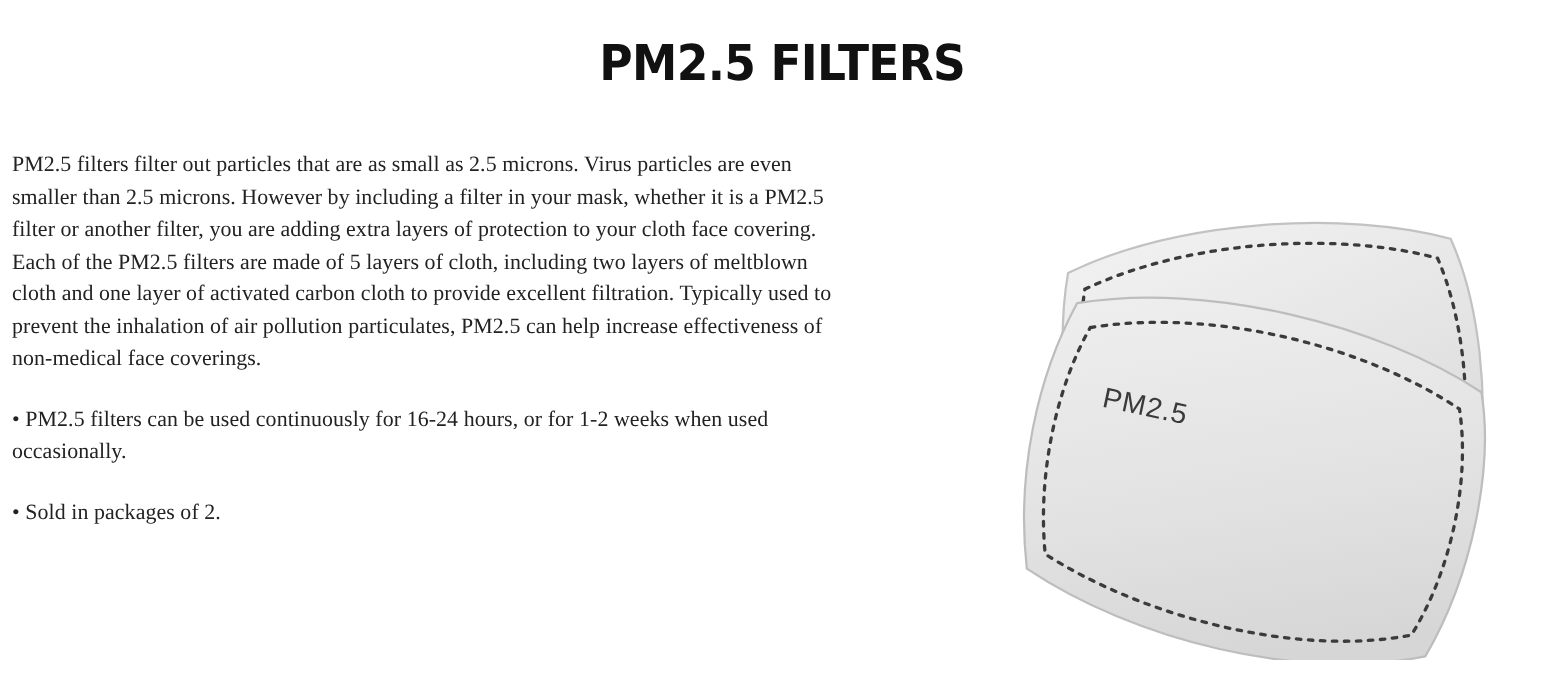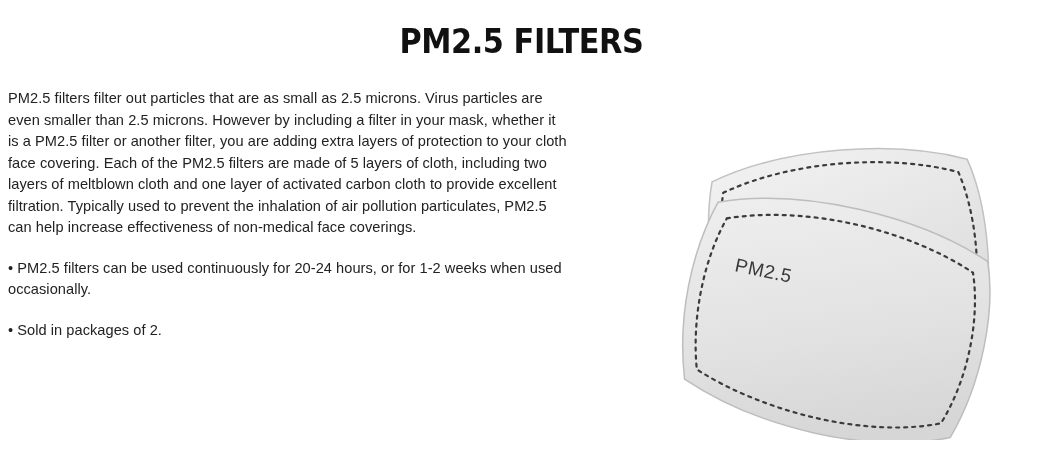--- a/index.html
+++ b/index.html
@@ -26,23 +26,24 @@
     font-weight: bold;
     font-size: 33px;
     letter-spacing: -0.5px;
     color: #111111;
     transform: scaleX(0.92);
     transform-origin: center top;
   }
 
   #text-column {
     position: absolute;
-    top: 88px;
+    top: 100px;
     left: 8px;
     width: 560px;
+    font-family: Liberation Serif, serif;
   }
 
   .para {
     font-size: 14.6px;
     line-height: 21.5px;
     color: #222222;
     margin: 0 0 19px 0;
     letter-spacing: 0.05px;
   }
   .para:last-child { margin-bottom: 13px; }
@@ -64,21 +65,21 @@
     letter-spacing: 0.5px;
   }
 </style>
 </head>
 <body>
 
 <div id="page-title">PM2.5 FILTERS</div>
 
 <div id="text-column">
   <p class="para">PM2.5 filters filter out particles that are as small as 2.5 microns. Virus particles are even smaller than 2.5 microns. However by including a filter in your mask, whether it is a PM2.5 filter or another filter, you are adding extra layers of protection to your cloth face covering. Each of the PM2.5 filters are made of 5 layers of cloth, including two layers of meltblown cloth and one layer of activated carbon cloth to provide excellent filtration. Typically used to prevent the inhalation of air pollution particulates, PM2.5 can help increase effectiveness of non-medical face coverings.</p>
-  <p class="para">• PM2.5 filters can be used continuously for 20-24 hours, or for 1-2 weeks when used occasionally.</p>
+  <p class="para">• PM2.5 filters can be used continuously for 16-24 hours, or for 1-2 weeks when used occasionally.</p>
   <p class="para">• Sold in packages of 2.</p>
 </div>
 
 <div id="filter-image">
   <svg width="380" height="330" viewBox="0 0 380 330" xmlns="http://www.w3.org/2000/svg">
     <defs>
       <linearGradient id="clothA" x1="0" y1="0" x2="0.4" y2="1">
         <stop offset="0%" stop-color="#f2f2f2"></stop>
         <stop offset="55%" stop-color="#e6e6e6"></stop>
         <stop offset="100%" stop-color="#dcdcdc"></stop>

